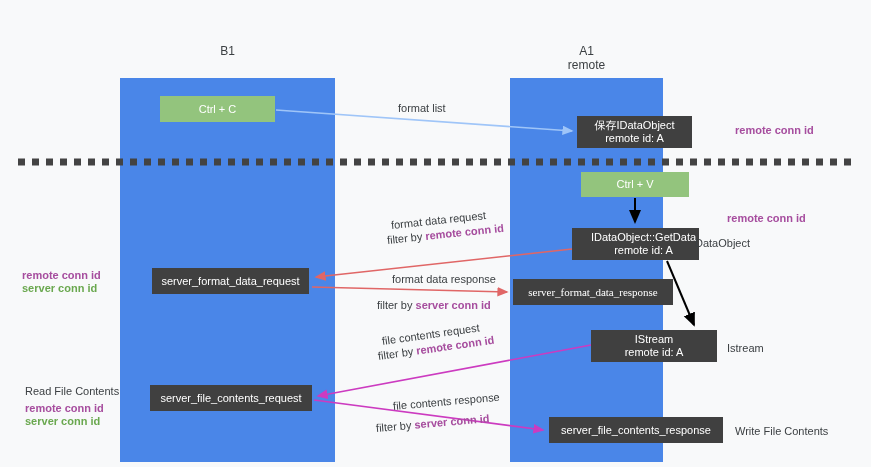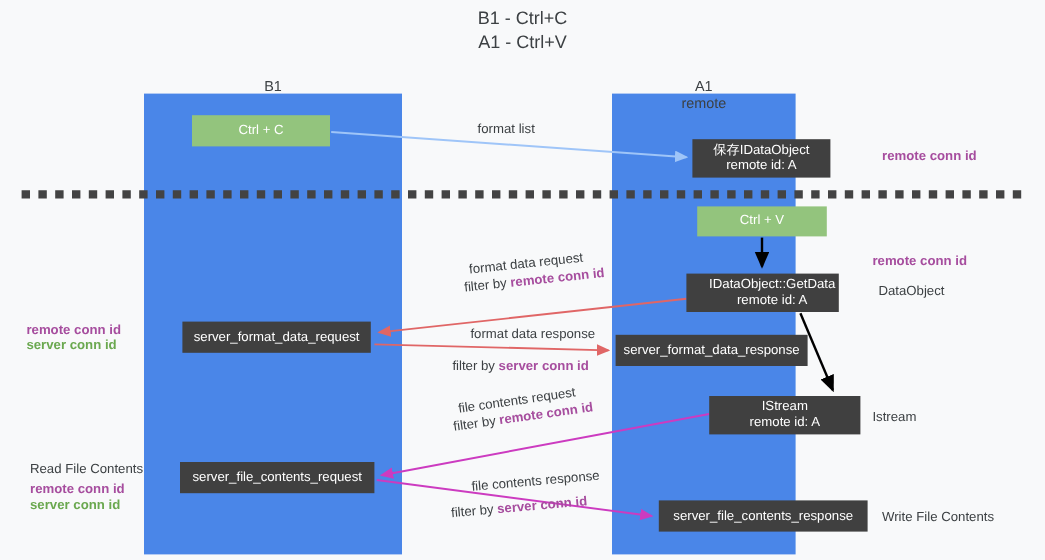--- a/index.html
+++ b/index.html
@@ -16,54 +16,54 @@
   .lane{position:absolute;background:#4a86e8;}
   #lane-b1{left:120px;top:78px;width:215px;height:384px;}
   #lane-a1{left:510px;top:78px;width:153px;height:384px;}
 
   
   #title{
     position:absolute;left:0;top:6px;width:871px;
     text-align:center;font-size:15px;line-height:20px;color:#3c4043;
   }
   .lane-head{
-    position:absolute;text-align:center;font-size:12px;line-height:14px;color:#3c4043;margin-top:21px;
+    position:absolute;text-align:center;font-size:12px;line-height:14px;color:#3c4043;
   }
   #head-b1{left:120px;top:44px;width:215px;}
   #head-a1{left:510px;top:44px;width:153px;}
 
   
   .box{
     position:absolute;box-sizing:border-box;
     display:flex;flex-direction:column;align-items:center;justify-content:center;
     font-size:11px;line-height:13px;text-align:center;color:#ffffff;
   }
   .box.green{background:#93c47d;}
   .box.orange{background:#404040;}
   .box .l2{font-size:11px;}
 
   #box-ctrlc{left:160px;top:96px;width:115px;height:26px;}
   #box-save-ido{left:577px;top:116px;width:115px;height:32px;}
   #box-ctrlv{left:581px;top:172px;width:108px;height:25px;}
   #box-getdata{left:572px;top:228px;width:127px;height:32px;padding-left:16px;}
   #box-sfdreq{left:152px;top:268px;width:157px;height:26px;}
-  #box-sfdresp{left:513px;top:279px;width:160px;height:26px;}
+  #box-sfdresp{left:513px;top:279px;width:160px;height:26px;font-family:Liberation Serif, serif;}
   #box-istream{left:591px;top:330px;width:126px;height:32px;}
   #box-sfcreq{left:150px;top:385px;width:162px;height:26px;}
   #box-sfcresp{left:549px;top:417px;width:174px;height:26px;}
 
   
   .note{position:absolute;font-size:11px;line-height:14px;white-space:nowrap;}
   .note.purple{color:#a64d9e;font-weight:bold;}
   .note.green-t{color:#6aa84f;font-weight:bold;}
   .note.dark{color:#3c4043;}
 
   #note-r-top{left:735px;top:123px;}
   #note-r-rc2{left:727px;top:211px;}
-  #note-r-dataobject{left:732px;top:236px;}
+  #note-r-dataobject{left:695px;top:236px;}
   #note-r-istream{left:727px;top:341px;}
   #note-r-write{left:735px;top:424px;}
 
   #note-l-rc{left:22px;top:268px;}
   #note-l-sc{left:22px;top:281px;}
   #note-l-read{left:25px;top:384px;}
   #note-l-rc2{left:25px;top:401px;}
   #note-l-sc2{left:25px;top:414px;}
 
   
@@ -83,24 +83,20 @@
   #wires{position:absolute;left:0;top:0;width:871px;height:467px;pointer-events:none;}
 </style>
 </head>
 <body>
 
 <div id="stage">
 
   <div class="lane" id="lane-b1"></div>
   <div class="lane" id="lane-a1"></div>
 
-  <div id="title">
-    <div>B1 - Ctrl+C</div>
-    <div>A1 - Ctrl+V</div>
-  </div>
 
   <div class="lane-head" id="head-b1">
     <div>B1</div>
   </div>
   <div class="lane-head" id="head-a1">
     <div>A1</div>
     <div>remote</div>
   </div>
 
   <svg id="wires" viewBox="0 0 871 467">

